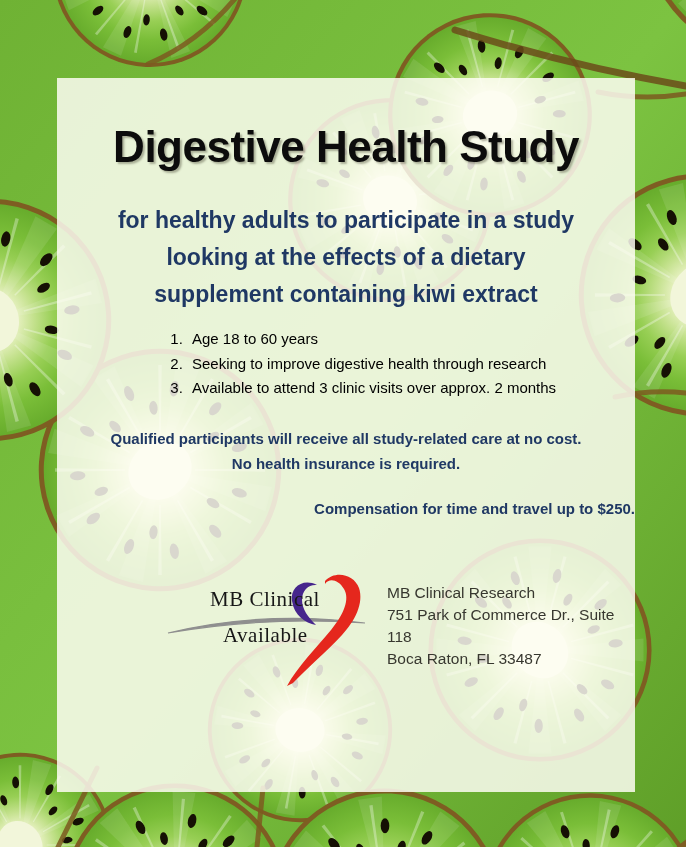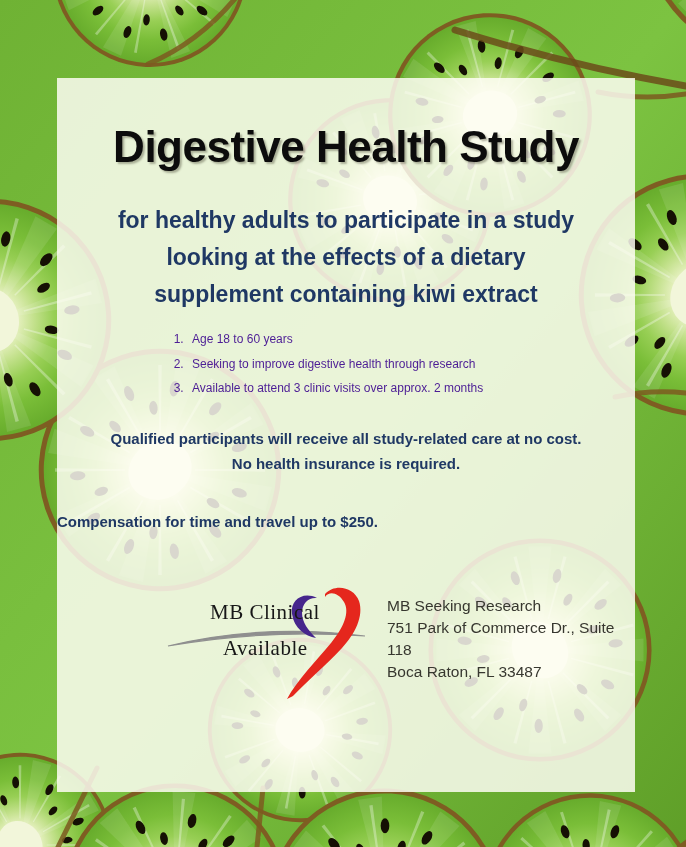--- a/index.html
+++ b/index.html
@@ -19,28 +19,28 @@
     text-shadow:2px 2px 2px rgba(90,90,70,0.45);
     white-space:nowrap;
   }
   .intro{margin-top:30px;text-align:center;}
   .intro div{
     font-size:23px;font-weight:700;color:#1f3864;line-height:37px;white-space:nowrap;
   }
   .elig{margin:14px 0 0 86px;color:#1d1d1d;}
   .elig-heading{font-size:15.5px;line-height:20px;}
   ol.elig-list{
-    margin:7px 0 0 0;padding-left:44px;font-size:12px;color:#4c1d95;
+    margin:7px 0 0 0;padding-left:44px;font-size:15px;color:#000000;
   }
   ol.elig-list li{line-height:24.5px;padding-left:5px;}
   .benefits{margin-top:25px;text-align:center;}
   .benefits div, .comp{
     font-size:15px;font-weight:700;color:#1f3864;line-height:25px;white-space:nowrap;
   }
-  .comp{margin-top:33px;text-align:left;}
+  .comp{margin-top:20px;text-align:right;}
   .footer{margin-top:46px;display:flex;align-items:flex-start;padding-left:108px;}
   .logo{position:relative;width:208px;height:122px;flex:0 0 auto;}
   .logo-art{position:absolute;left:0;top:0;width:208px;height:122px;}
   .logo-l1{
     position:absolute;left:45px;top:20px;
     font-family:"Liberation Serif",serif;font-size:21px;color:#171717;letter-spacing:0.5px;
   }
   .logo-l2{
     position:absolute;left:58px;top:56px;
     font-family:"Liberation Serif",serif;font-size:21px;color:#171717;letter-spacing:0.5px;
@@ -186,20 +186,20 @@
           <path d="M160,14 C170,3 189,7 194,21 C199,36 190,54 177,68
                    C160,86 141,102 128,116 L122,119
                    C132,100 152,80 166,63 C179,47 185,32 179,22
                    C173,12 164,11 160,17 Z" fill="#e5271d"></path>
         </svg>
         <span class="logo-l1">MB Clinical</span>
         <span class="logo-l2">Available</span>
       </div>
 
       <div class="address">
-        <div>MB Seeking Research</div>
+        <div>MB Clinical Research</div>
         <div>751 Park of Commerce Dr., Suite 118</div>
         <div>Boca Raton, FL 33487</div>
       </div>
 
     </div>
   </div>
 </div>
 
 </body></html>

